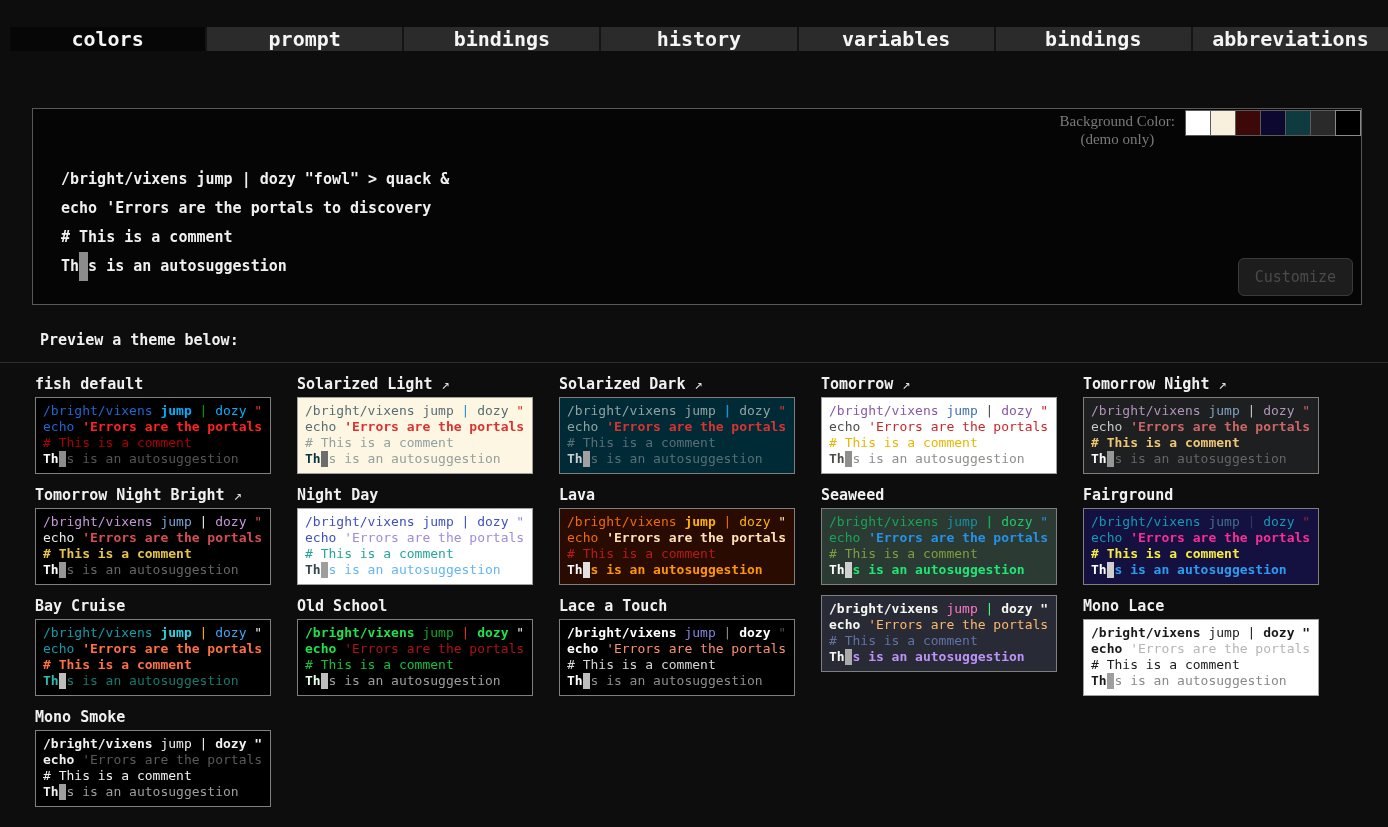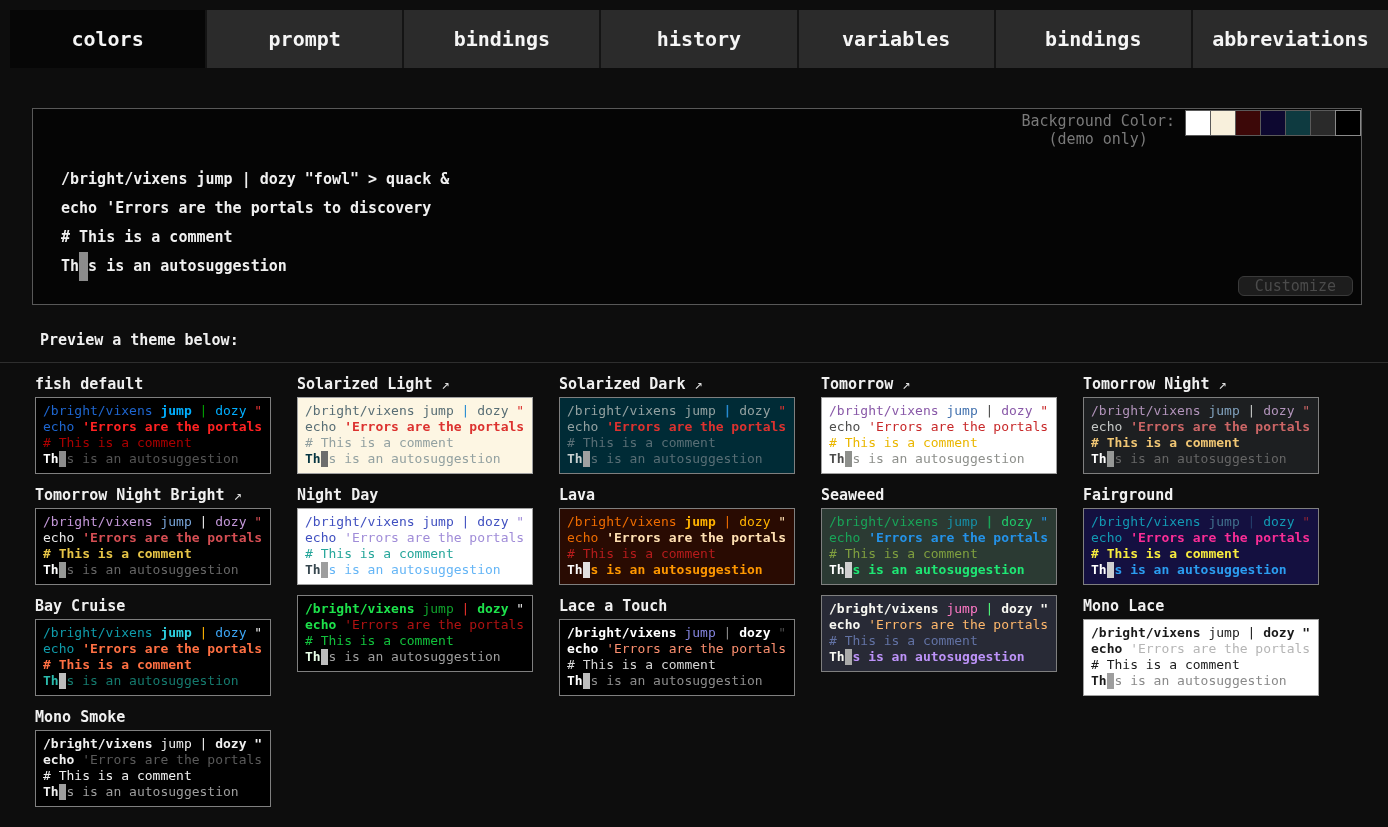--- a/index.html
+++ b/index.html
@@ -3,45 +3,45 @@
 <meta charset="utf-8">
 <style>
   * { box-sizing: border-box; }
   html,body { margin:0; padding:0; }
   body {
     width:1388px; height:827px; overflow:hidden;
     background:#0d0d0d;
     font-family:"DejaVu Sans Mono", monospace;
   }
   
-  .tabbar { display:flex; margin:10px 0 0 10px; height:58px; }
+  .tabbar { display:flex; margin:10px 0 0 10px; height:58px;align-items:center; }
   .tab {
     flex:1; display:flex; align-items:center; justify-content:center;
     background:#2b2b2b; color:#f5f5f5; font-weight:bold; font-size:20px;
     border-right:2px solid #141414; cursor:pointer; white-space:nowrap;
   }
   .tab:last-child { border-right:none; }
   .tab.active { background:#060606; }
   
   .pbox {
     position:relative; margin:40px 26px 0 32px; height:197px;
     border:1px solid #585858; background:#050505;
   }
-  .bgpick { position:absolute; top:1px; right:0; display:flex; align-items:flex-start; }
+  .bgpick { position:absolute; top:1px; right:0; display:flex; align-items:flex-start;font-family:Liberation Serif, serif; }
   .bglabels { color:#7a7a7a; font-size:15px; line-height:18px; text-align:center; margin:2px 10px 0 0; }
   .swatches { display:flex; }
   .swatch { width:26px; height:26px; border:1px solid #5a5a5a; margin-left:-1px; cursor:pointer; }
   .swatch:first-child { margin-left:0; }
   .sample { padding:56px 0 0 28px; }
   .sample .sline { font-size:15px; line-height:29px; white-space:pre; }
   .customize {
     position:absolute; right:8px; bottom:8px;
     background:#1d1d1d; border:1px solid #3a3a3a; border-radius:6px;
     color:#4b4b4b; font:15px "DejaVu Sans Mono", monospace;
-    padding:0 16px; cursor:pointer;
+    padding:9px 16px; cursor:pointer;
   }
   
   .heading { margin:26px 0 0 40px; color:#f0f0f0; font-size:15px; font-weight:bold; }
   .divider { margin-top:13px; border-bottom:1px solid #2e2e2e; }
   .grid {
     display:grid; grid-template-columns:repeat(5,236px);
     column-gap:26px; row-gap:10px; padding:10px 0 0 35px;
   }
   .title { color:#f0f0f0; font-size:15px; font-weight:bold; height:21px; margin-bottom:3px;
            display:flex; align-items:center; white-space:nowrap; }
@@ -215,20 +215,23 @@
         <span>Bay Cruise</span>
       </div>
       <div class="card" style="background: rgb(0, 0, 0); border-color: rgb(127, 127, 127);">
         <div class="sline"><span style="color: rgb(15, 156, 171);">/bright/vixens </span><span style="color: rgb(46, 211, 227); font-weight: bold;">jump </span><span style="color: rgb(255, 179, 0);">| </span><span style="color: rgb(61, 166, 245);">dozy </span><span style="color: rgb(232, 232, 232);">"fowl" &gt; quack &amp;</span></div>
         <div class="sline"><span style="color: rgb(15, 156, 171);">echo </span><span style="color: rgb(255, 112, 67); font-weight: bold;">'Errors are the portals to discovery</span></div>
         <div class="sline"><span style="color: rgb(255, 112, 67); font-weight: bold;"># This is a comment</span></div>
         <div class="sline"><span style="color: rgb(43, 187, 173); font-weight: bold;">Th</span><span class="cursor" style="color: rgb(189, 189, 189); background: rgb(189, 189, 189);">i</span><span style="color: rgb(21, 122, 110);">s is an autosuggestion</span></div>
       </div>
     </div>
     <div class="cell">
+      <div class="title">
+        <span>Old School</span>
+      </div>
       <div class="card" style="background: rgb(0, 0, 0); border-color: rgb(127, 127, 127);">
         <div class="sline"><span style="color: rgb(29, 226, 75); font-weight: bold;">/bright/vixens </span><span style="color: rgb(15, 163, 44);">jump </span><span style="color: rgb(229, 49, 43);">| </span><span style="color: rgb(29, 226, 75); font-weight: bold;">dozy </span><span style="color: rgb(232, 232, 232);">"fowl" &gt; quack &amp;</span></div>
         <div class="sline"><span style="color: rgb(29, 226, 75); font-weight: bold;">echo </span><span style="color: rgb(176, 18, 18);">'Errors are the portals to discovery</span></div>
         <div class="sline"><span style="color: rgb(18, 193, 60);"># This is a comment</span></div>
         <div class="sline"><span style="color: rgb(232, 255, 232); font-weight: bold;">Th</span><span class="cursor" style="color: rgb(189, 189, 189); background: rgb(189, 189, 189);">i</span><span style="color: rgb(158, 158, 158);">s is an autosuggestion</span></div>
       </div>
     </div>
     <div class="cell">
       <div class="title">
         <span>Lace a Touch</span>

